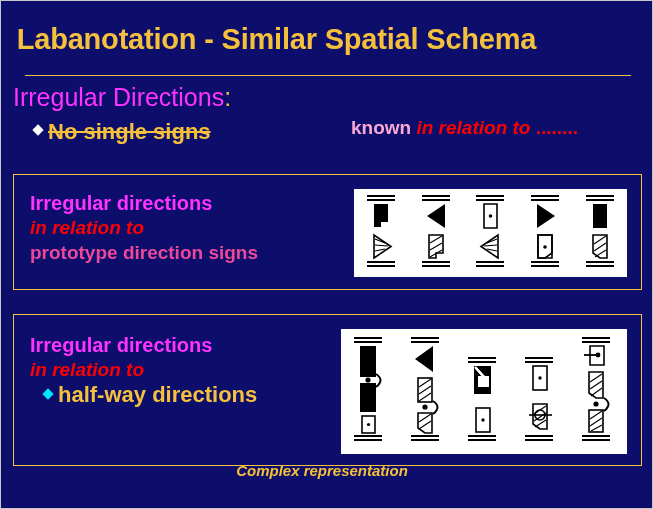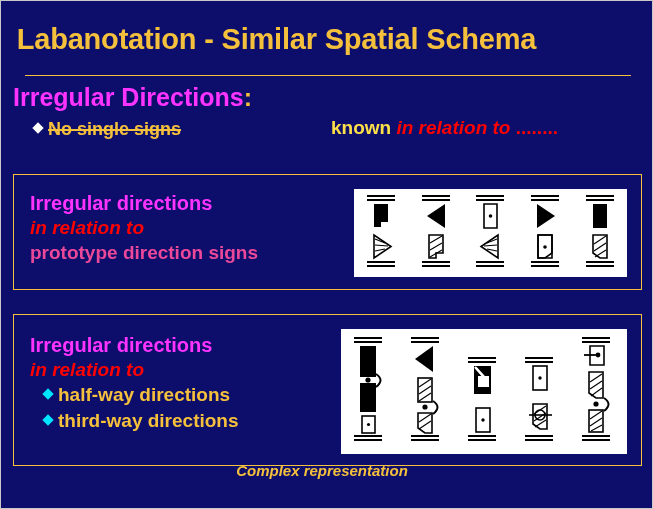--- a/index.html
+++ b/index.html
@@ -41,21 +41,21 @@
     height: 1px;
     background: #f5c03c;
   }
 
   
   #subtitle {
     position: absolute;
     left: 12px;
     top: 82px;
     font-size: 25px;
-    font-weight: bold;
+    font-weight: normal;
     white-space: nowrap;
   }
   #subtitle .magenta { color: #ff33ff; }
   #subtitle .colon   { color: #f5c03c; }
 
   
   #bullet-row {
     position: absolute;
     left: 33px;
     top: 118px;
@@ -69,35 +69,35 @@
     background: #ffffff;
     transform: rotate(45deg);
     vertical-align: middle;
     margin-right: 6px;
     position: relative;
     top: -2px;
   }
   .diamond.cyan { background: #00e5ff; }
   #struck {
     color: #f5c03c;
-    font-size: 18px;
+    font-size: 22px;
     font-weight: bold;
     text-decoration: line-through;
     text-decoration-thickness: 2px;
     vertical-align: middle;
   }
   #known-wrap {
     position: absolute;
     left: 330px;
     top: 116px;
     font-size: 19px;
     font-weight: bold;
     white-space: nowrap;
   }
-  #known-wrap .yellow { color: #fde047; }
+  #known-wrap .yellow { color: #f9a8d4; margin-left: 20px; }
   #known-wrap .red-i  { color: #ff0000; font-style: italic; }
   #known-wrap .dots   { color: #ff0000; }
 
   
   .box {
     position: absolute;
     border: 1px solid #f5c03c;
     box-sizing: border-box;
     background: #0d0d6b;
   }
@@ -126,21 +126,21 @@
     line-height: 24px;
   }
   .line-yellow {
     color: #ec4899;
     font-size: 19px;
     font-weight: bold;
     line-height: 25px;
   }
   .sub-bullet {
     color: #f5c03c;
-    font-size: 19px;
+    font-size: 22px;
     font-weight: bold;
     line-height: 26px;
     margin-left: 14px;
   }
 
   
   .notation-panel {
     position: absolute;
     background: #ffffff;
   }
@@ -292,23 +292,20 @@
     </div>
   </div>
 
   <div class="box" id="box2">
     <div class="box-text" id="box2-text">
       <div class="line-magenta">Irregular directions</div>
       <div class="line-red">in relation to</div>
       <div class="sub-bullet">
         <span class="diamond cyan"></span><span>half-way directions</span>
       </div>
-      <div class="sub-bullet">
-        <span class="diamond cyan"></span><span>third-way directions</span>
-      </div>
     </div>
 
     <div class="notation-panel" id="panel2">
       <div class="glyph-row">
 
         <div class="glyph-cell">
           <svg width="44" height="115" viewBox="0 0 44 115">
             <g stroke="#000" fill="none">
               <line x1="6" y1="6" x2="34" y2="6" stroke-width="2"></line>
               <line x1="6" y1="10" x2="34" y2="10" stroke-width="2"></line>

